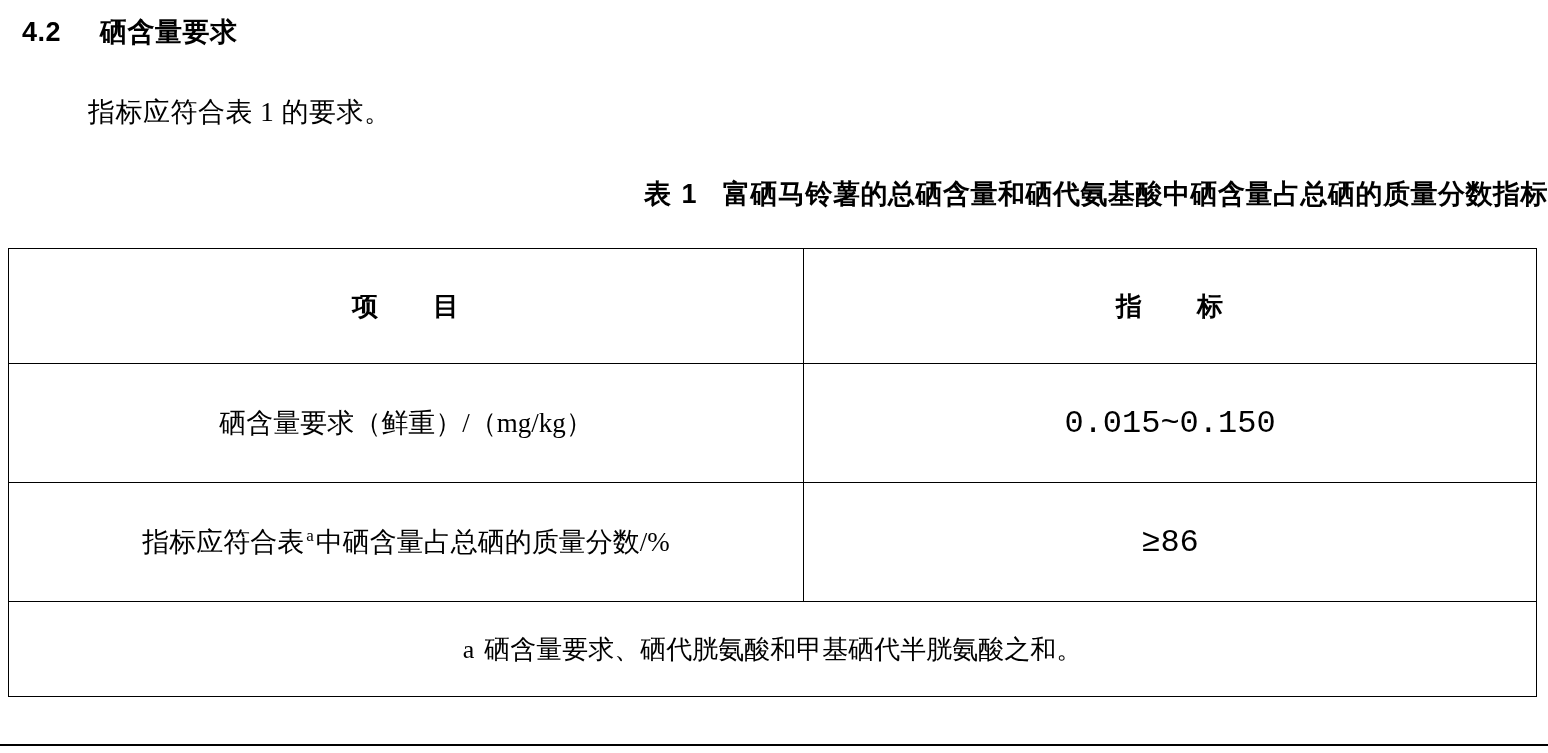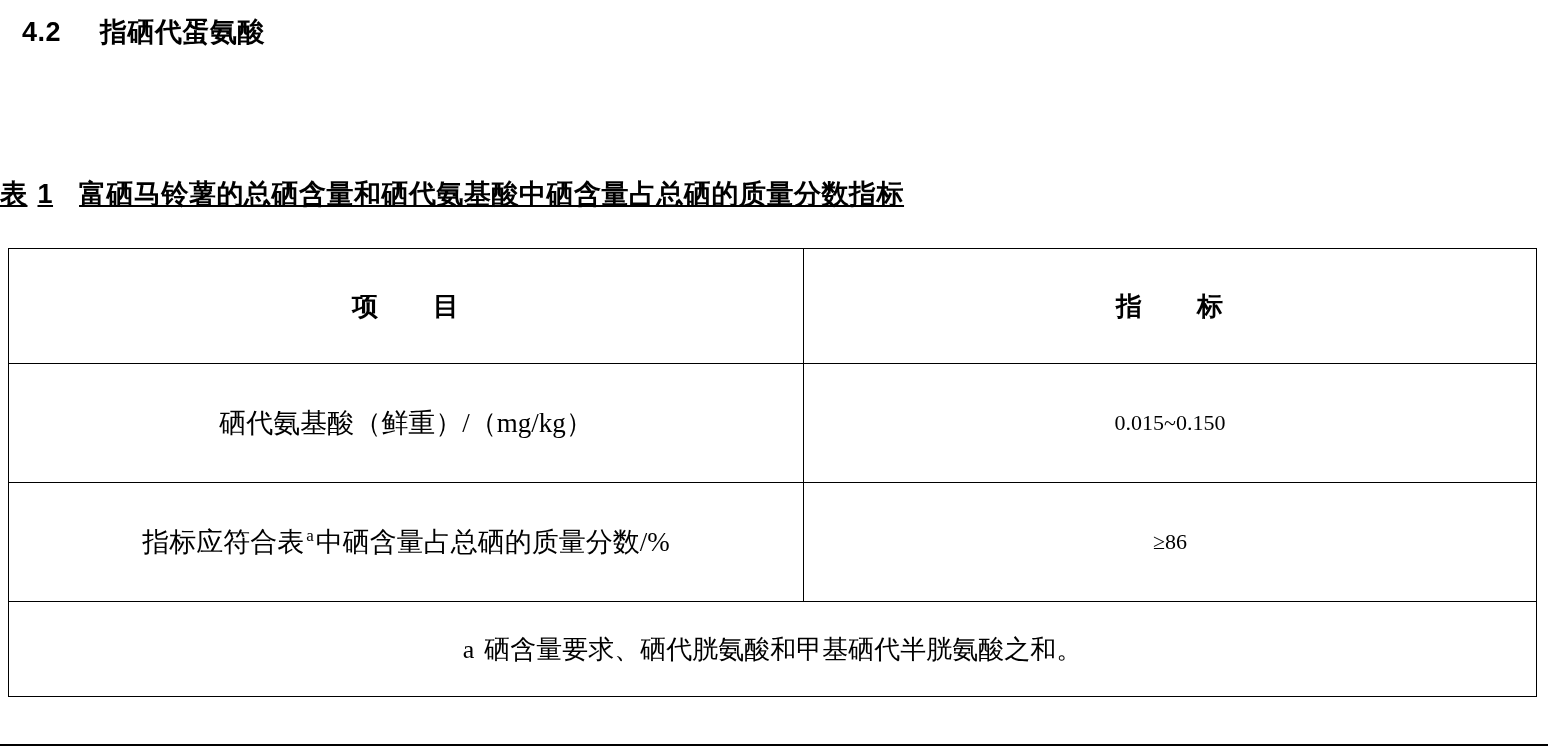--- a/index.html
+++ b/index.html
@@ -47,27 +47,26 @@
     letter-spacing: 0.5px;
     white-space: nowrap;
   }
 
   
   .table-caption {
     position: absolute;
     left: 0;
     top: 176px;
     width: 1548px;
-    text-align: left;
+    text-align: right;
     font-family: "Liberation Sans", "DejaVu Sans", sans-serif;
     font-weight: bold;
     font-size: 27px;
     letter-spacing: 0.5px;
     white-space: nowrap;
-    text-decoration: underline;
   }
   .table-caption .cap-label { margin-right: 10px; }
   .table-caption .cap-num { margin-right: 26px; }
 
   
   .spec-table {
     position: absolute;
     left: 8px;
     top: 248px;
     width: 1528px;
@@ -92,22 +91,22 @@
     font-size: 26px;
     letter-spacing: 1px;
   }
 
   .row-data td {
     height: 118px;
     font-family: "Liberation Serif", "DejaVu Serif", serif;
     font-size: 27px;
   }
   .row-data td.value {
-    font-family: Liberation Serif, serif;
-    font-size: 22px;
+    font-family: Liberation Mono, monospace;
+    font-size: 32px;
   }
   .sup-a {
     font-size: 17px;
     vertical-align: super;
     padding: 0 2px;
   }
   .footnote-row td {
     height: 94px;
     font-size: 26px;
     font-family: "Liberation Serif", "DejaVu Serif", serif;
@@ -124,40 +123,41 @@
     height: 2px;
     background: #000000;
   }
 </style>
 </head>
 <body>
 
 <div class="page">
 
   <div class="section-heading">
-    <span class="num">4.2</span><span>指硒代蛋氨酸</span>
+    <span class="num">4.2</span><span>硒含量要求</span>
   </div>
 
+  <div class="intro-paragraph">指标应符合表 1 的要求。</div>
 
   <div class="table-caption">
     <span class="cap-label">表</span><span class="cap-num">1</span><span>富硒马铃薯的总硒含量和硒代氨基酸中硒含量占总硒的质量分数指标</span>
   </div>
 
   <table class="spec-table">
     <colgroup>
       <col class="col-item">
       <col class="col-index">
     </colgroup>
     <tbody>
       <tr class="row-header">
         <td class="hdr-spaced">项　　目</td>
         <td class="hdr-spaced">指　　标</td>
       </tr>
       <tr class="row-data">
-        <td>硒代氨基酸（鲜重）/（mg/kg）</td>
+        <td>硒含量要求（鲜重）/（mg/kg）</td>
         <td class="value">0.015~0.150</td>
       </tr>
       <tr class="row-data">
         <td><span>指标应符合表</span><span class="sup-a">a</span><span>中硒含量占总硒的质量分数/%</span></td>
         <td class="value">≥86</td>
       </tr>
       <tr class="footnote-row">
         <td colspan="2"><span class="fn-mark">a</span><span>硒含量要求、硒代胱氨酸和甲基硒代半胱氨酸之和。</span></td>
       </tr>
     </tbody>

